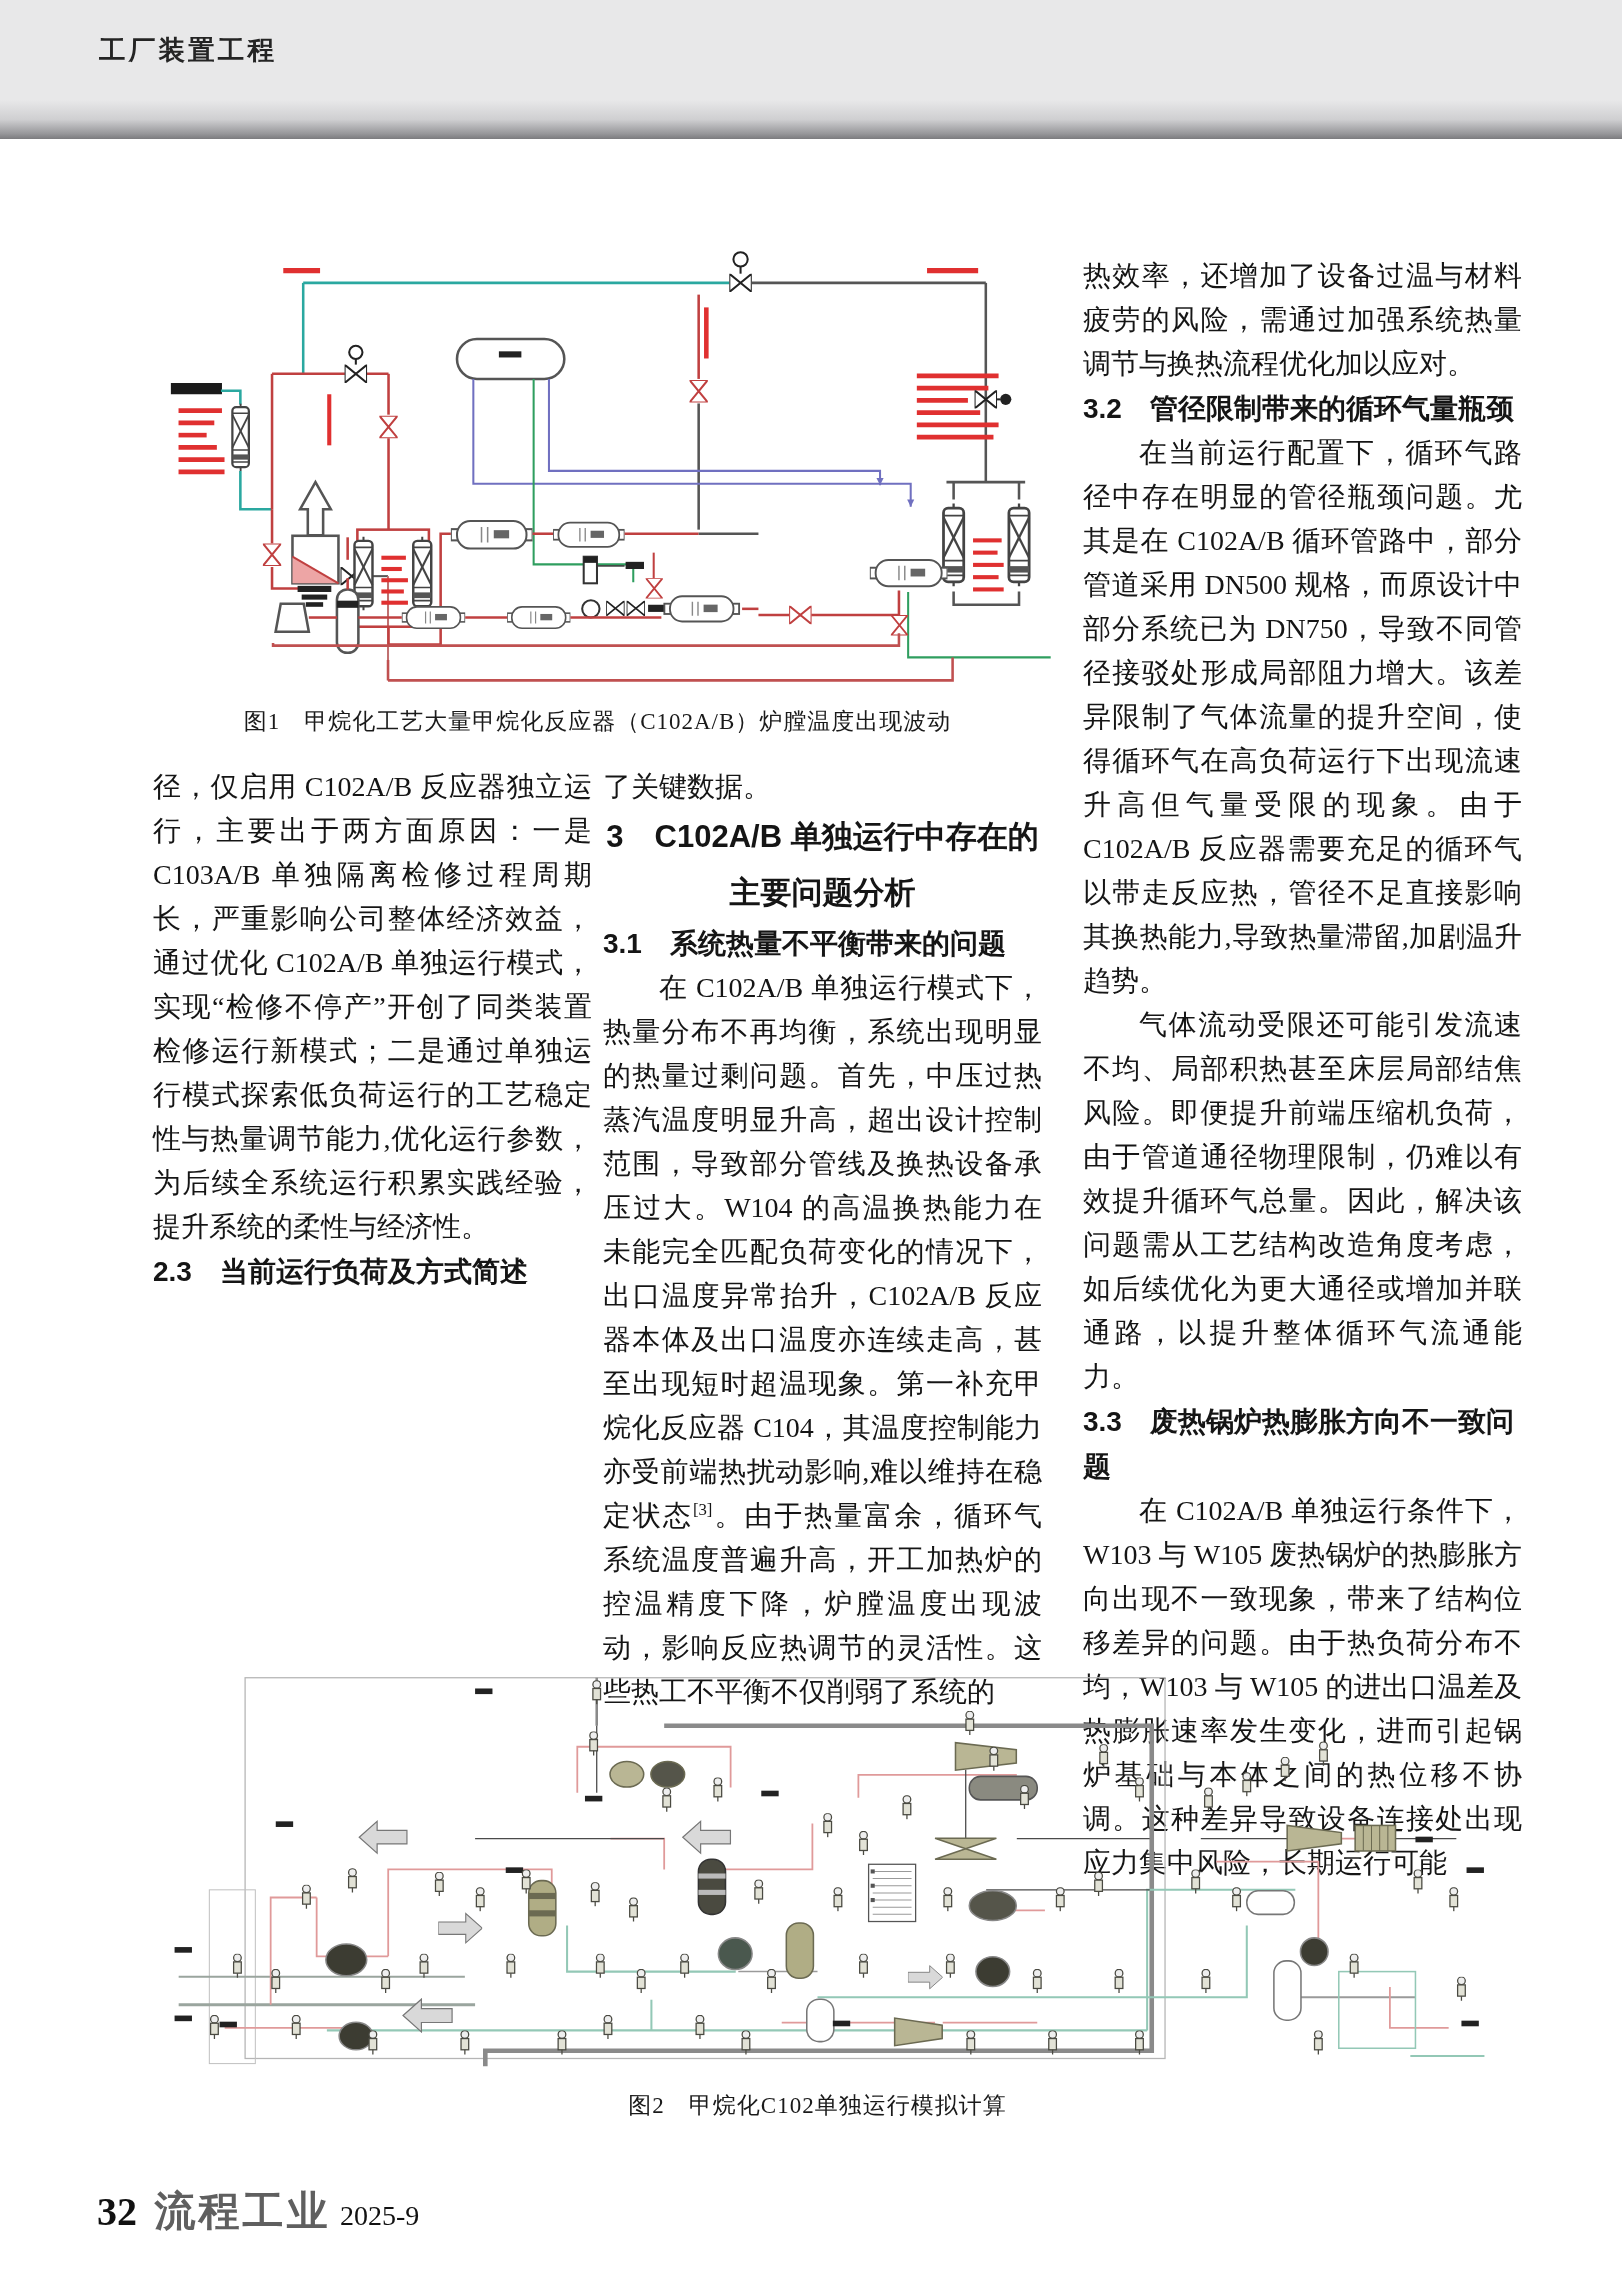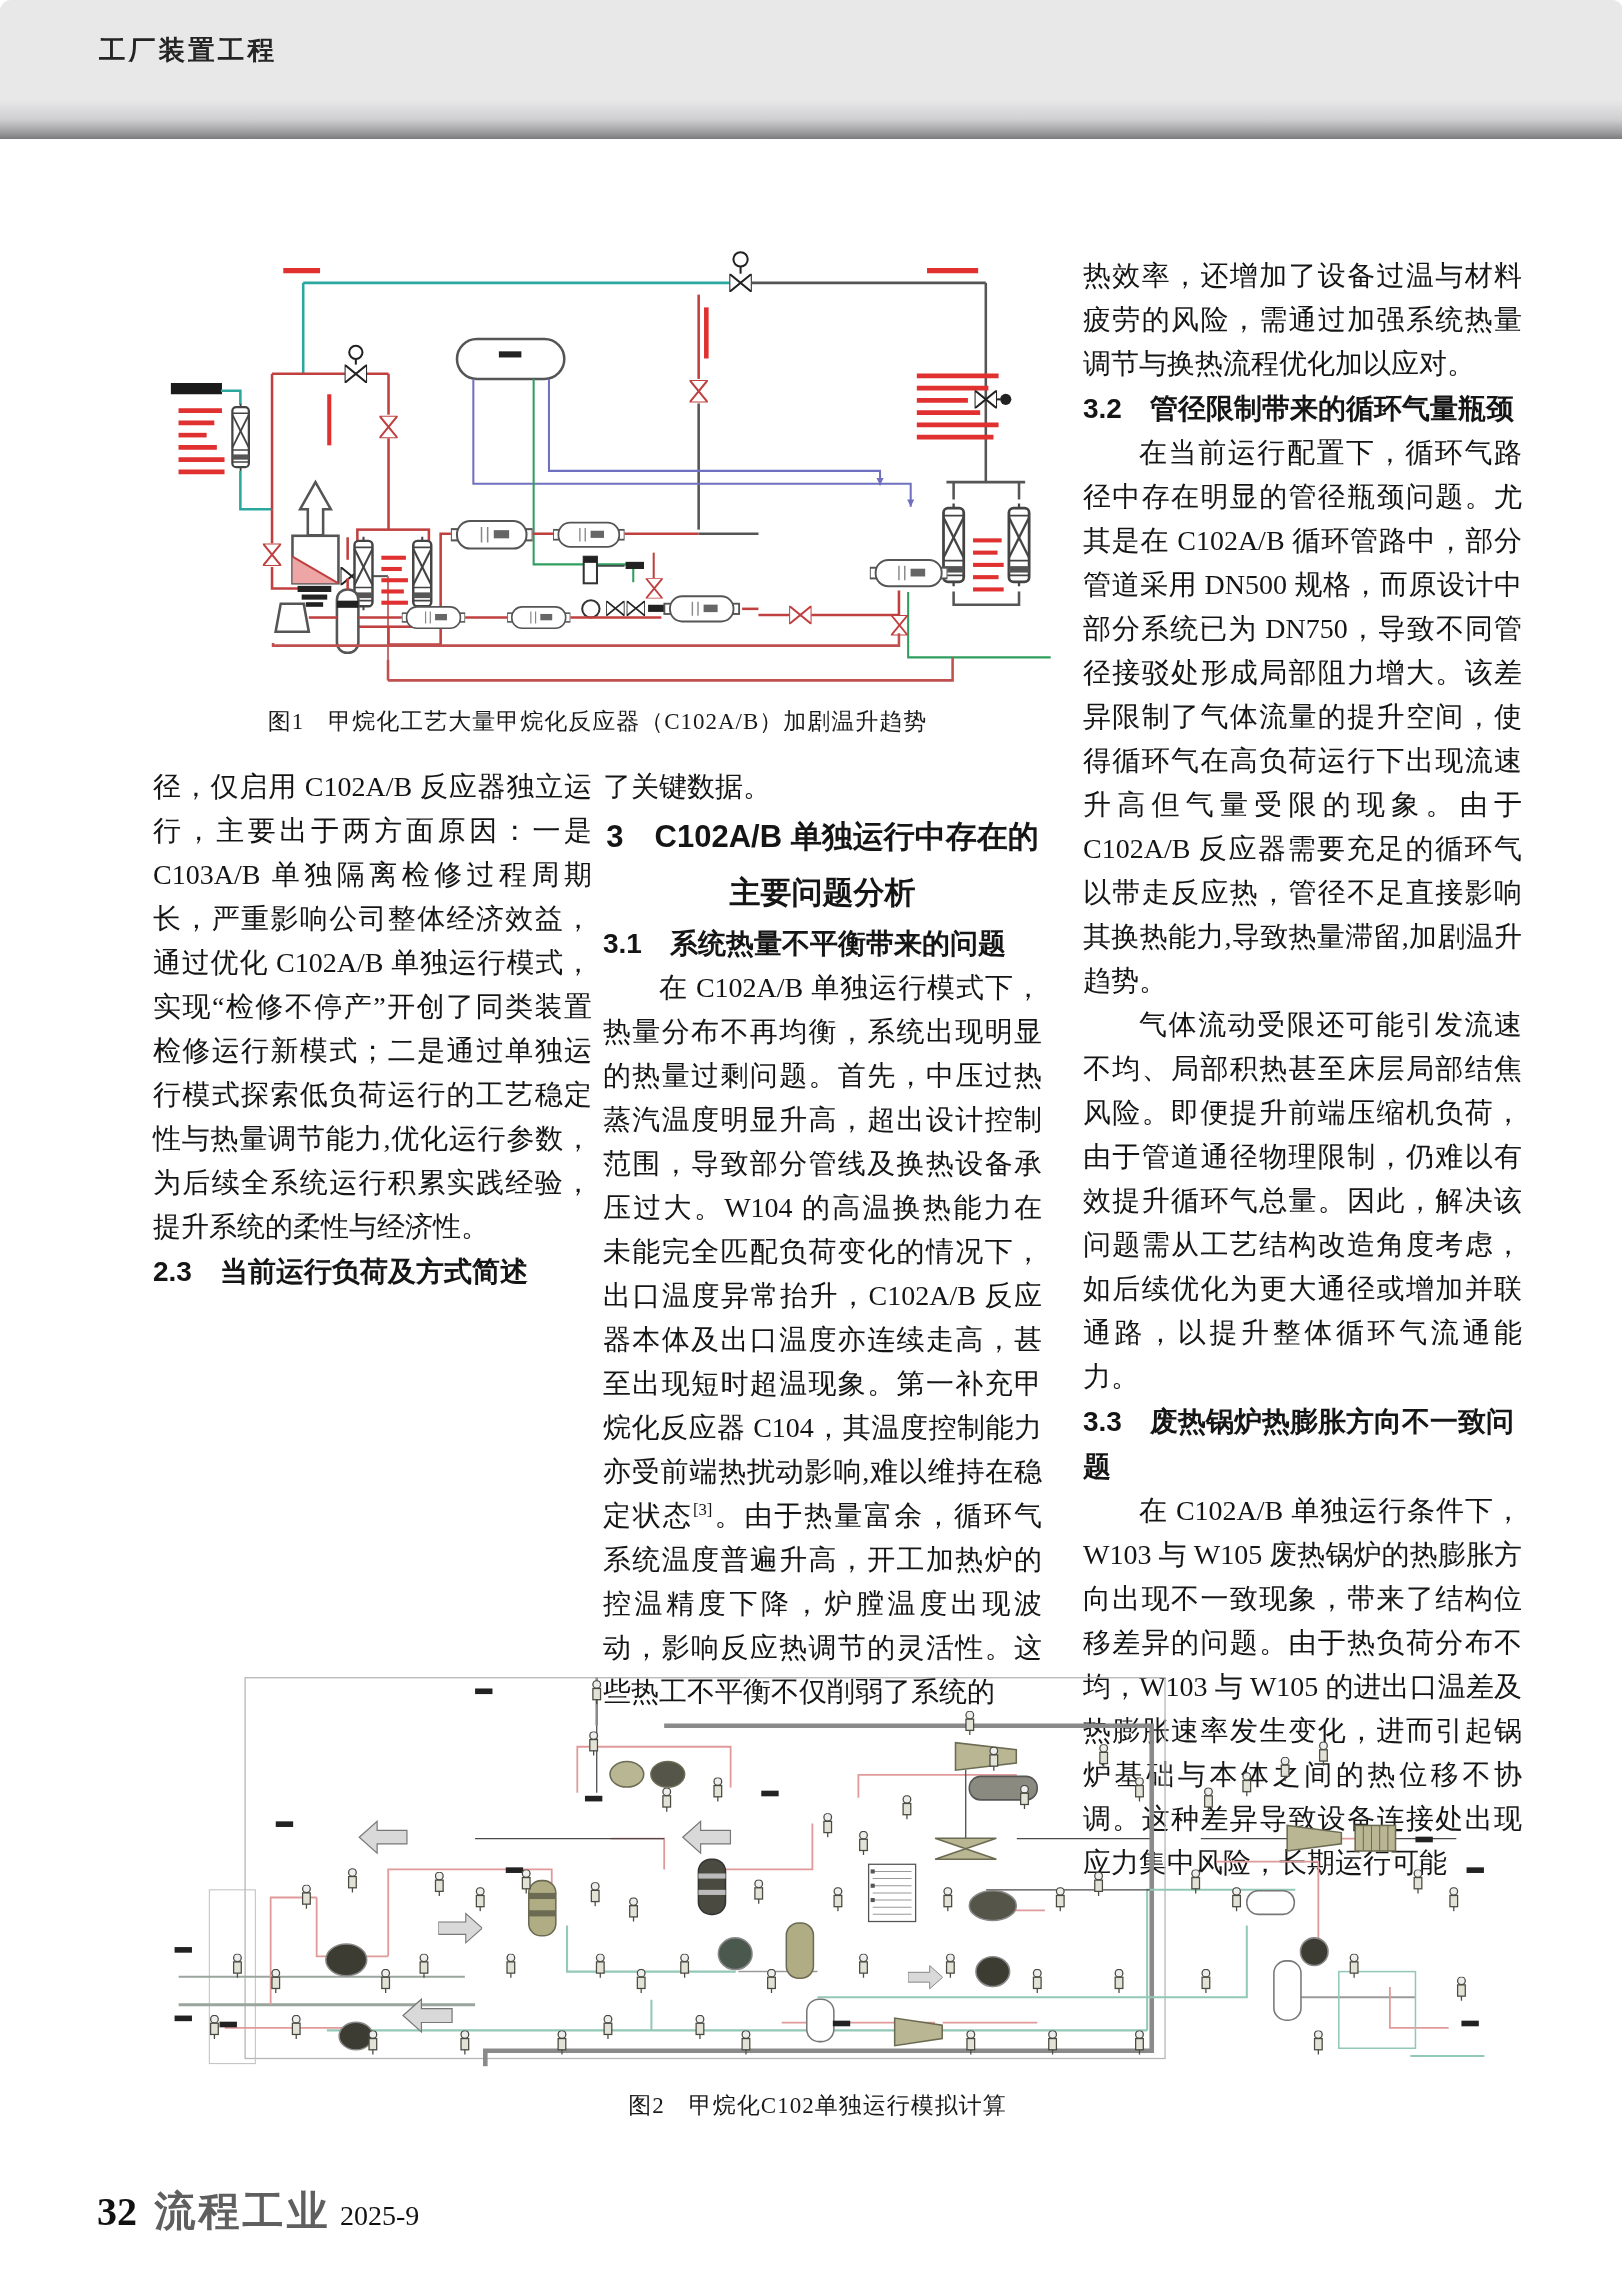--- a/index.html
+++ b/index.html
@@ -1,17 +1,17 @@
 <!DOCTYPE html>
 <html style="font-size:8.2px"><head>
 <meta charset="utf-8">
 <style>
   html,body{margin:0;padding:0;background:#fff;}
   .page{position:relative;width:1623px;height:2295px;background:#fff;overflow:hidden;
-        font-family:"Liberation Serif","DejaVu Serif",serif;color:#151515;border-radius:11px;}
+        font-family:"Liberation Serif","DejaVu Serif",serif;color:#151515;}
   
   .header-band{position:absolute;left:0;top:0;width:1623px;height:139px;
     background:linear-gradient(to bottom,#e8e8e9 0%,#e8e8e9 72%,#cfcfd1 86%,#98989b 96%,#7b7b7e 100%);}
   .header-title{position:absolute;left:99px;top:32px;font-family:"Liberation Sans","DejaVu Sans",sans-serif;
     font-weight:bold;font-size:26.6px;letter-spacing:3.1px;color:#242424;}
   
   .fig{position:absolute;margin:0;}
   .caption{position:absolute;text-align:center;font-size:23px;color:#1a1a1a;
     font-family:"Liberation Serif","DejaVu Serif",serif;letter-spacing:1px;}
   
@@ -252,21 +252,21 @@
       </g>
 
       <g stroke="#c05050" stroke-width="5" fill="none">
         <polyline points="280,767 280,772 1505,772 1505,748"></polyline>
         <polyline points="505,840 1610,840 1610,795"></polyline>
         <line x1="280,?" y1="0" x2="0" y2="0" visibility="hidden"></line>
         <line x1="505" y1="840" x2="505" y2="800"></line>
       </g>
     </svg>
   </figure>
-  <div class="caption" style="left:130px;top:706px;width:935px;">图1　甲烷化工艺大量甲烷化反应器（C102A/B）加剧温升趋势</div>
+  <div class="caption" style="left:130px;top:706px;width:935px;">图1　甲烷化工艺大量甲烷化反应器（C102A/B）炉膛温度出现波动</div>
 
   <section class="col" style="left:153px;top:765px;">
     <p>径，仅启用 C102A/B 反应器独立运行，主要出于两方面原因：一是 C103A/B 单独隔离检修过程周期长，严重影响公司整体经济效益，通过优化 C102A/B 单独运行模式，实现“检修不停产”开创了同类装置检修运行新模式；二是通过单独运行模式探索低负荷运行的工艺稳定性与热量调节能力,优化运行参数，为后续全系统运行积累实践经验，提升系统的柔性与经济性。</p>
     <p class="h-sub">2.3　当前运行负荷及方式简述</p>
   </section>
 
   <section class="col" style="left:603px;top:765px;">
     <p>了关键数据。</p>
     <p class="h-big">3　C102A/B 单独运行中存在的主要问题分析</p>
     <p class="h-sub">3.1　系统热量不平衡带来的问题</p>

